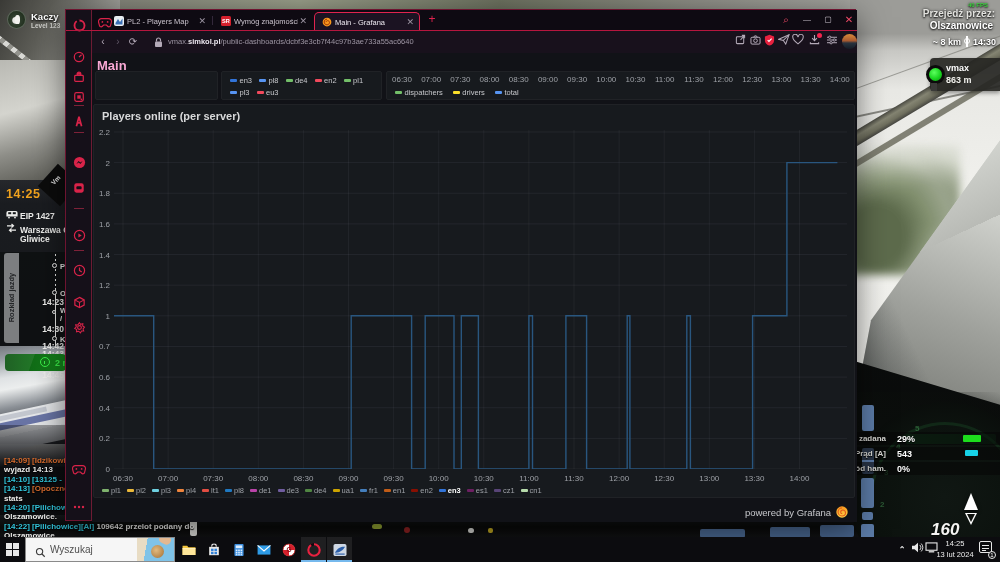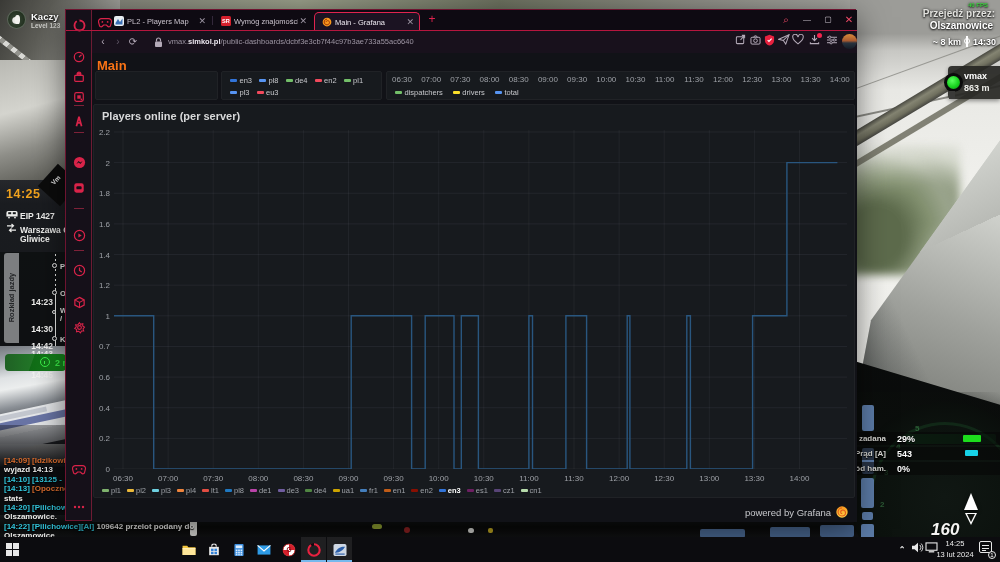--- a/index.html
+++ b/index.html
@@ -61,41 +61,41 @@
   #player-level { position:absolute; left:26px; top:14px; font-size:6.5px; color:#cfcfcb; font-weight:bold; }
 
   #fps { right:12px; top:2px; color:#39d23c; font-size:6px; font-weight:bold; }
   #hud-next-label { right:5px; top:8px; font-size:10px; font-weight:bold; color:#e2e2de; }
   #hud-next-name  { right:7px; top:20px; font-size:10px; font-weight:bold; }
   #hud-next-row   { right:4px; top:36px; font-size:9px; font-weight:bold; }
   #hud-next-row .sem { display:inline-block; width:7px; height:11px; vertical-align:-2px; position:relative; }
   #hud-next-row .sem::before{ content:""; position:absolute; left:3px; top:0; width:1.2px; height:11px; background:#fff; }
   #hud-next-row .sem::after { content:""; position:absolute; left:0.5px; top:1.5px; width:4.5px; height:4.5px; border-radius:50%; background:none; border:1.2px solid #fff; }
 
-  #vmax-panel { position:absolute; right:0; top:66px; width:52px; height:33px; background:rgba(38,38,35,.92); border-radius:4px 0 0 4px; box-shadow:0 2px 4px rgba(0,0,0,.4); }
+  #vmax-panel { position:absolute; right:0; top:58px; width:70px; height:33px; background:rgba(38,38,35,.92); border-radius:4px 0 0 4px; box-shadow:0 2px 4px rgba(0,0,0,.4); }
   #vmax-light { position:absolute; left:-4px; top:7px; width:19px; height:19px; border-radius:50%; background:#0b0b0b; }
   #vmax-light::after { content:""; position:absolute; left:3px; top:3px; width:13px; height:13px; border-radius:50%;
      background:radial-gradient(circle at 40% 35%, #5bff5e 0%, #19d41f 55%, #0b8c12 100%); }
   #vmax-pole { position:absolute; left:1px; top:25px; width:6px; height:8px; background:#3a3a38; }
   #vmax-title { position:absolute; left:16px; top:5px; font-size:9px; font-weight:bold; color:#fff; }
   #vmax-dist  { position:absolute; left:16px; top:17px; font-size:9px; color:#f0f0ec; font-weight:bold; }
 
   
   #left-panel { position:absolute; left:0; top:180px; width:66px; height:166px; background:linear-gradient(180deg,#26282c 0%,#1a1c20 14%,#17191c 100%); }
   #vmax-diamond { position:absolute; left:44px; top:-10px; width:30px; height:30px; background:#0c0c0c; transform:rotate(42deg); }
   #vmax-diamond span { position:absolute; left:4px; top:10px; font-size:6.5px; color:#e8e8e8; font-weight:bold; transform:rotate(-90deg); }
   #game-clock { position:absolute; left:6px; top:7px; color:#f0a21e; font-size:12.5px; font-weight:bold; letter-spacing:.5px; }
   .train-row { position:absolute; left:6px; color:#ececea; font-size:8.5px; font-weight:bold; white-space:nowrap; }
   #train-service { top:30px; }
   #train-route { top:43px; line-height:9px; }
   .row-icon { display:inline-block; width:14px; color:#e8e8e6; }
   #timetable { position:absolute; left:0; top:72px; width:66px; height:94px; background:rgba(14,16,18,.85); }
   #tt-tab { position:absolute; left:4px; top:1px; width:15px; height:90px; background:#7c7e80; border-radius:3px 0 0 3px; }
   #tt-tab span { position:absolute; left:-31px; top:40px; width:76px; text-align:center; transform:rotate(-90deg); font-size:7.5px; font-weight:bold; color:#232527; display:block; }
-  .tt-time { position:absolute; left:25px; width:28px; text-align:right; color:#f2f2f0; font-size:8.5px; font-weight:bold;margin-top:36px; }
+  .tt-time { position:absolute; left:36px; width:28px; text-align:right; color:#f2f2f0; font-size:8.5px; font-weight:bold;margin-top:36px; }
   .tt-line { position:absolute; left:55px; width:1px; background:#e8e8e6; }
   .tt-line.dotted { background:repeating-linear-gradient(180deg,#e8e8e6 0 2px,transparent 2px 5px); }
   .tt-dot { position:absolute; left:52px; width:5px; height:5px; border:1.5px solid #f0f0ee; border-radius:50%; background:#17191c; }
   .tt-station { position:absolute; left:60px; color:#f0f0ee; font-size:7.5px; font-weight:bold; }
   #green-alert { position:absolute; left:5px; top:354px; width:61px; height:17px; border-radius:4px; background:linear-gradient(90deg,#0d5412,#158a1c); overflow:hidden; }
   #green-alert .swoosh { position:absolute; left:-8px; top:-4px; width:34px; height:30px; background:rgba(255,255,255,.08); transform:skewX(-20deg); }
   #alert-ico { position:absolute; left:35px; top:3px; width:10px; height:10px; border:1.5px solid #3cf04a; border-radius:50%; }
   #alert-ico::before { content:""; position:absolute; left:2.5px; top:2.5px; width:1.5px; height:3.5px; background:#3cf04a; }
   #alert-text { position:absolute; left:50px; top:3.5px; color:#3cf04a; font-size:9px; font-weight:bold; white-space:nowrap; }
 
@@ -135,21 +135,21 @@
   #addressbar { position:absolute; left:26px; top:21px; width:765px; height:22px; background:#18111c; }
   .ab-ico { position:absolute; top:3px; width:14px; height:15px; color:#b4aab8; text-align:center; font-size:10px; line-height:15px; }
   #url { position:absolute; left:76px; top:6px; font-size:7.5px; color:#9d95a3; white-space:nowrap; }
   #url .domain { color:#eee9f1; font-weight:bold; }
   #dl-dot { position:absolute; right:-1px; top:-1px; width:5px; height:5px; border-radius:50%; background:#f2264e; }
   #avatar-btn { position:absolute; left:750px; top:3px; width:15px; height:15px; border-radius:50%;
      background:linear-gradient(180deg,#d88a3a 0%,#a85a30 45%,#28323e 60%,#141c26 100%); }
 
   
   #content { position:absolute; left:26px; top:43px; width:765px; height:469px; background:#111217; overflow:hidden; }
-  #gf-title { position:absolute; left:5px; top:5px; color:#f97316; font-size:13px; font-weight:bold; }
+  #gf-title { position:absolute; left:5px; top:5px; color:#f9a8d4; font-size:13px; font-weight:bold; }
   .panel { position:absolute; background:#171a1e; border:1px solid #202226; border-radius:2px; }
   #panel1 { left:3px;   top:18px; width:123px; height:29px; }
   #panel2 { left:129px; top:18px; width:161px; height:29px; }
   #panel3 { left:294px; top:18px; width:469px; height:29px; }
   .mini-legend { position:absolute; display:flex; flex-wrap:wrap; column-gap:7px; row-gap:3px; }
   #panel2 .mini-legend { left:8px; top:4px; width:150px; }
   .leg-item { display:flex; align-items:center; gap:2.5px; color:#c7c8cc; font-size:7.5px; }
   .leg-dash { width:7px; height:3px; border-radius:1px; }
   #p3-axis { position:absolute; left:2px; top:3px; width:464px; display:flex; justify-content:space-between; }
   #p3-axis span { color:#9da0a6; font-size:8px; width:26px; text-align:center; }
@@ -696,20 +696,28 @@
 
 <div id="taskbar">
   <div id="start-btn">
     <svg width="13" height="13" viewBox="0 0 13 13">
       <rect x="0" y="0" width="6" height="6" fill="#e8e8e8"></rect>
         <rect x="7" y="0" width="6" height="6" fill="#e8e8e8"></rect>
       <rect x="0" y="7" width="6" height="6" fill="#e8e8e8"></rect>
         <rect x="7" y="7" width="6" height="6" fill="#e8e8e8"></rect>
     </svg>
   </div>
+  <div id="searchbox">
+    <span class="mag"><svg width="11" height="11" viewBox="0 0 12 12">
+          <circle cx="5" cy="5" r="3.4" fill="none" stroke="#3b3b3b" stroke-width="1.2"></circle>
+          <path d="M7.6 7.6 L10.6 10.6" stroke="#3b3b3b" stroke-width="1.3"></path>
+        </svg></span>
+    <span class="ph">Wyszukaj</span>
+    <span id="search-img"></span>
+  </div>
   <div id="tb-icons">
       <div class="tb-icon" style="left: 176px;">
         <svg width="15" height="12" viewBox="0 0 16 13">
           <path d="M1 2 h5 l1.4 1.6 H15 V12 H1 Z" fill="#f3c63f"></path>
           <path d="M1 4.6 H15 V12 H1 Z" fill="#ffe79a"></path>
           <path d="M1 4.6 H15 V5.4 H1 Z" fill="#fff3c9"></path>
         </svg>
       </div>
       <div class="tb-icon" style="left: 201px;">
         <svg width="13" height="13" viewBox="0 0 14 14">

